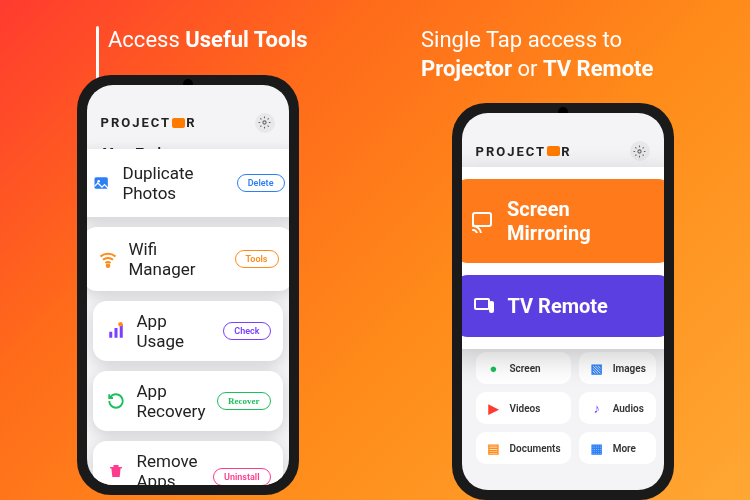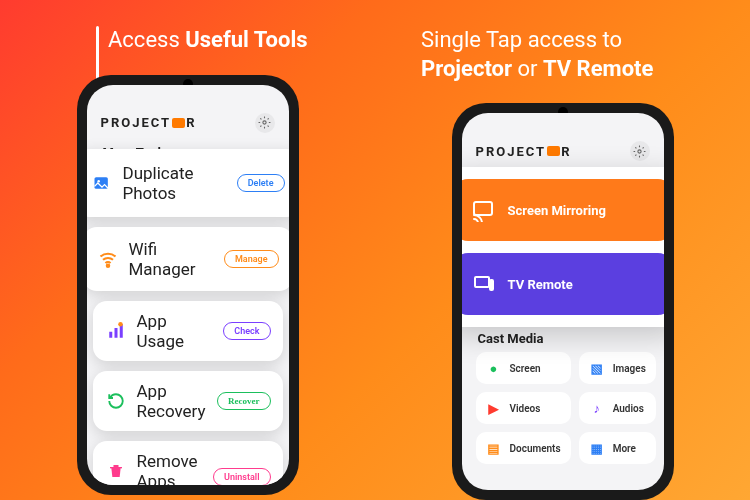--- a/index.html
+++ b/index.html
@@ -24,21 +24,21 @@
   .ticon { width: 22px; height: 22px; display: flex; align-items: center; justify-content: center; font-size: 16px; }
   .tlabel { flex: 1; font-size: 17px; font-weight: 400; color: #222; }
   .tbtn { border-radius: 12px; padding: 3px 10px; font-size: 9px; font-weight: 600; border: 1.5px solid; background: transparent; }
   .b-blue { color: #2d7ff5; border-color: #2d7ff5; }
   .b-orange { color: #ff8c1a; border-color: #ff8c1a; }
   .b-purple { color: #7a3fff; border-color: #7a3fff; }
   .b-green { color: #1bbf5c; border-color: #1bbf5c; font-family: Liberation Serif, serif; }
   .b-pink { color: #ff3b8d; border-color: #ff3b8d; margin-top: 12px; }
 
   .hero-cards { position: absolute; left: -20px; right: -20px; top: 54px; background: #fff; border-radius: 20px; padding: 12px; box-shadow: 0 8px 30px rgba(0,0,0,0.2); }
-  .hero { border-radius: 14px; padding: 18px 16px; display: flex; align-items: center; gap: 12px; color: #fff; font-weight: 700; font-size: 13px; }
+  .hero { border-radius: 14px; padding: 18px 16px; display: flex; align-items: center; gap: 12px; color: #fff; font-weight: 700; font-size: 20px; }
   .hero-orange { background: #ff7a1a; margin-bottom: 12px; }
   .hero-purple { background: #5b3fe0; }
   .hicon { width: 26px; height: 26px; display: flex; align-items: center; justify-content: center; }
   .cast-section { padding: 8px 16px 0; }
   .grid { display: grid; grid-template-columns: 1fr 1fr; gap: 8px; padding: 6px 14px; }
   .gitem { background: #fff; border-radius: 10px; padding: 8px 10px; display: flex; align-items: center; gap: 8px; font-size: 10px; font-weight: 600; color: #333; }
   .gi { width: 16px; height: 16px; display: flex; align-items: center; justify-content: center; font-size: 13px; }
   .spacer { height: 156px; }
 </style>
 </head>
@@ -81,21 +81,21 @@
           <button class="tbtn b-blue">Delete</button>
         </div>
         <div class="tool">
           <div class="ticon" style="color:#ff8c1a">
             <svg width="20" height="20" viewBox="0 0 24 24" fill="none" stroke="#ff8c1a" stroke-width="2.5">
                 <path d="M3 9a14 14 0 0118 0M6 13a9 9 0 0112 0M9 17a4 4 0 016 0"></path>
                 <circle cx="12" cy="20" r="1.5" fill="#ff8c1a"></circle>
               </svg>
           </div>
           <div class="tlabel">Wifi Manager</div>
-          <button class="tbtn b-orange">Manage</button>
+          <button class="tbtn b-orange">Tools</button>
         </div>
         <div class="tool">
           <div class="ticon">
             <svg width="18" height="18" viewBox="0 0 24 24">
                 <rect x="3" y="13" width="4" height="8" fill="#7a3fff"></rect>
                 <rect x="10" y="8" width="4" height="13" fill="#7a3fff"></rect>
                 <rect x="17" y="3" width="4" height="18" fill="#7a3fff"></rect>
                 <circle cx="18" cy="3" r="3" fill="#ff8c1a"></circle>
               </svg>
           </div>

